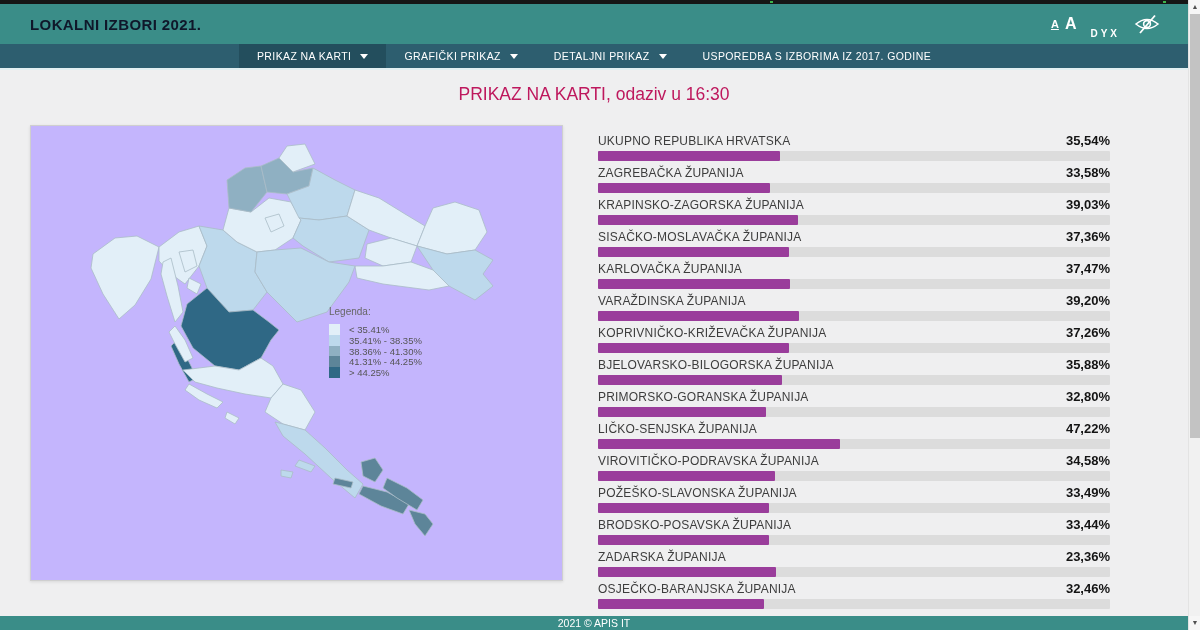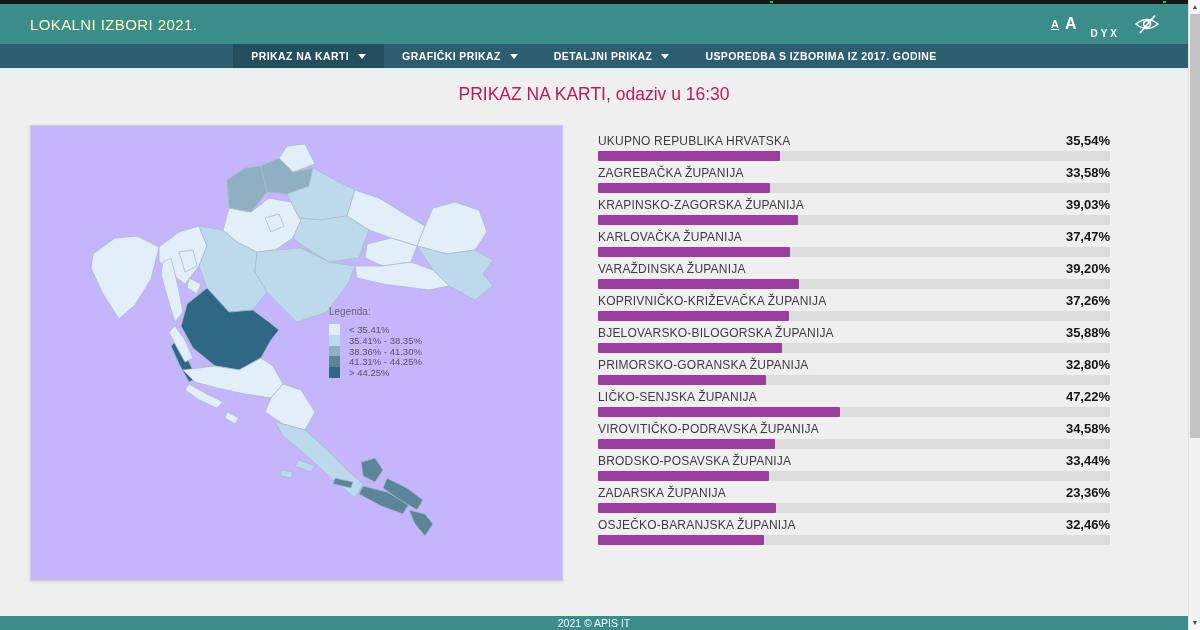--- a/index.html
+++ b/index.html
@@ -5,30 +5,30 @@
   html,body{margin:0;padding:0;}
   body{font-family:"Liberation Sans", sans-serif;}
   #stage{position:relative;width:1200px;height:630px;background:#efeff0;overflow:hidden;}
 
   
   .top-strip{position:absolute;left:0;top:0;width:1188px;height:4px;background:#161616;}
   .top-strip .speck{position:absolute;top:1px;width:3px;height:2px;background:#3db54a;}
 
   
   .header{position:absolute;left:0;top:4px;width:1188px;height:40px;background:#3a8d88;display:flex;align-items:center;justify-content:space-between;box-sizing:border-box;padding:0 28px 0 30px;}
-  .header-title{color:#fef9c3;font-size:15px;font-weight:normal;letter-spacing:.4px;}
+  .header-title{color:#0f172a;font-size:15px;font-weight:bold;letter-spacing:.4px;}
   .header-controls{display:flex;align-items:center;gap:14px;color:#fff;}
   .font-small{font-size:11px;font-weight:bold;text-decoration:underline;cursor:pointer;}
   .font-large{font-size:16px;font-weight:bold;cursor:pointer;margin-left:-8px;}
   .dys{font-size:10px;font-weight:bold;letter-spacing:3px;cursor:pointer;margin-top:19px;}
   .eye{width:26px;height:20px;cursor:pointer;}
 
   
   .nav{position:absolute;left:0;top:44px;width:1188px;height:24px;background:#2d5e6f;display:flex;justify-content:center;border-bottom:2px solid #e2f0f2;box-sizing:content-box;}
-  .nav-item{display:flex;align-items:center;height:24px;padding:0 18px;color:#ffffff;font-size:10.5px;font-weight:bold;letter-spacing:.4px;cursor:pointer;white-space:nowrap;}
+  .nav-item{display:flex;align-items:center;height:24px;padding:0 18px;color:#ffffff;font-size:10.5px;font-weight:normal;letter-spacing:.4px;cursor:pointer;white-space:nowrap;}
   .nav-item.active{background:#234e5d;}
   .caret{margin-left:9px;width:0;height:0;border-left:4px solid transparent;border-right:4px solid transparent;border-top:5px solid #ffffff;}
 
   
   .page-title{position:absolute;left:0;top:84px;width:1188px;text-align:center;font-size:17.5px;color:#be185d;}
 
   
   .map-card{position:absolute;left:30px;top:125px;width:531px;height:454px;background:#c4b5fd;border:1px solid #cfcfcf;box-shadow:0 1px 3px rgba(0,0,0,.10);}
   .map-card svg{position:absolute;left:0;top:0;}
   .map-card polygon{stroke:#a9bdc7;stroke-width:0.8;}
@@ -191,20 +191,29 @@
         <div class="row-head">
           <span class="county-name">KRAPINSKO-ZAGORSKA ŽUPANIJA</span>
           <span class="turnout-value">39,03%</span>
         </div>
         <div class="track" style="background: rgb(220, 220, 220);">
           <div class="fill" style="background: rgb(154, 61, 155); width: 39.03%;"></div>
         </div>
       </div>
       <div class="result-row">
         <div class="row-head">
+          <span class="county-name">SISAČKO-MOSLAVAČKA ŽUPANIJA</span>
+          <span class="turnout-value">37,36%</span>
+        </div>
+        <div class="track" style="background: rgb(220, 220, 220);">
+          <div class="fill" style="background: rgb(154, 61, 155); width: 37.36%;"></div>
+        </div>
+      </div>
+      <div class="result-row">
+        <div class="row-head">
           <span class="county-name">KARLOVAČKA ŽUPANIJA</span>
           <span class="turnout-value">37,47%</span>
         </div>
         <div class="track" style="background: rgb(220, 220, 220);">
           <div class="fill" style="background: rgb(154, 61, 155); width: 37.47%;"></div>
         </div>
       </div>
       <div class="result-row">
         <div class="row-head">
           <span class="county-name">VARAŽDINSKA ŽUPANIJA</span>
@@ -250,20 +259,29 @@
           <div class="fill" style="background: rgb(154, 61, 155); width: 47.22%;"></div>
         </div>
       </div>
       <div class="result-row">
         <div class="row-head">
           <span class="county-name">VIROVITIČKO-PODRAVSKA ŽUPANIJA</span>
           <span class="turnout-value">34,58%</span>
         </div>
         <div class="track" style="background: rgb(220, 220, 220);">
           <div class="fill" style="background: rgb(154, 61, 155); width: 34.58%;"></div>
+        </div>
+      </div>
+      <div class="result-row">
+        <div class="row-head">
+          <span class="county-name">POŽEŠKO-SLAVONSKA ŽUPANIJA</span>
+          <span class="turnout-value">33,49%</span>
+        </div>
+        <div class="track" style="background: rgb(220, 220, 220);">
+          <div class="fill" style="background: rgb(154, 61, 155); width: 33.49%;"></div>
         </div>
       </div>
       <div class="result-row">
         <div class="row-head">
           <span class="county-name">BRODSKO-POSAVSKA ŽUPANIJA</span>
           <span class="turnout-value">33,44%</span>
         </div>
         <div class="track" style="background: rgb(220, 220, 220);">
           <div class="fill" style="background: rgb(154, 61, 155); width: 33.44%;"></div>
         </div>

